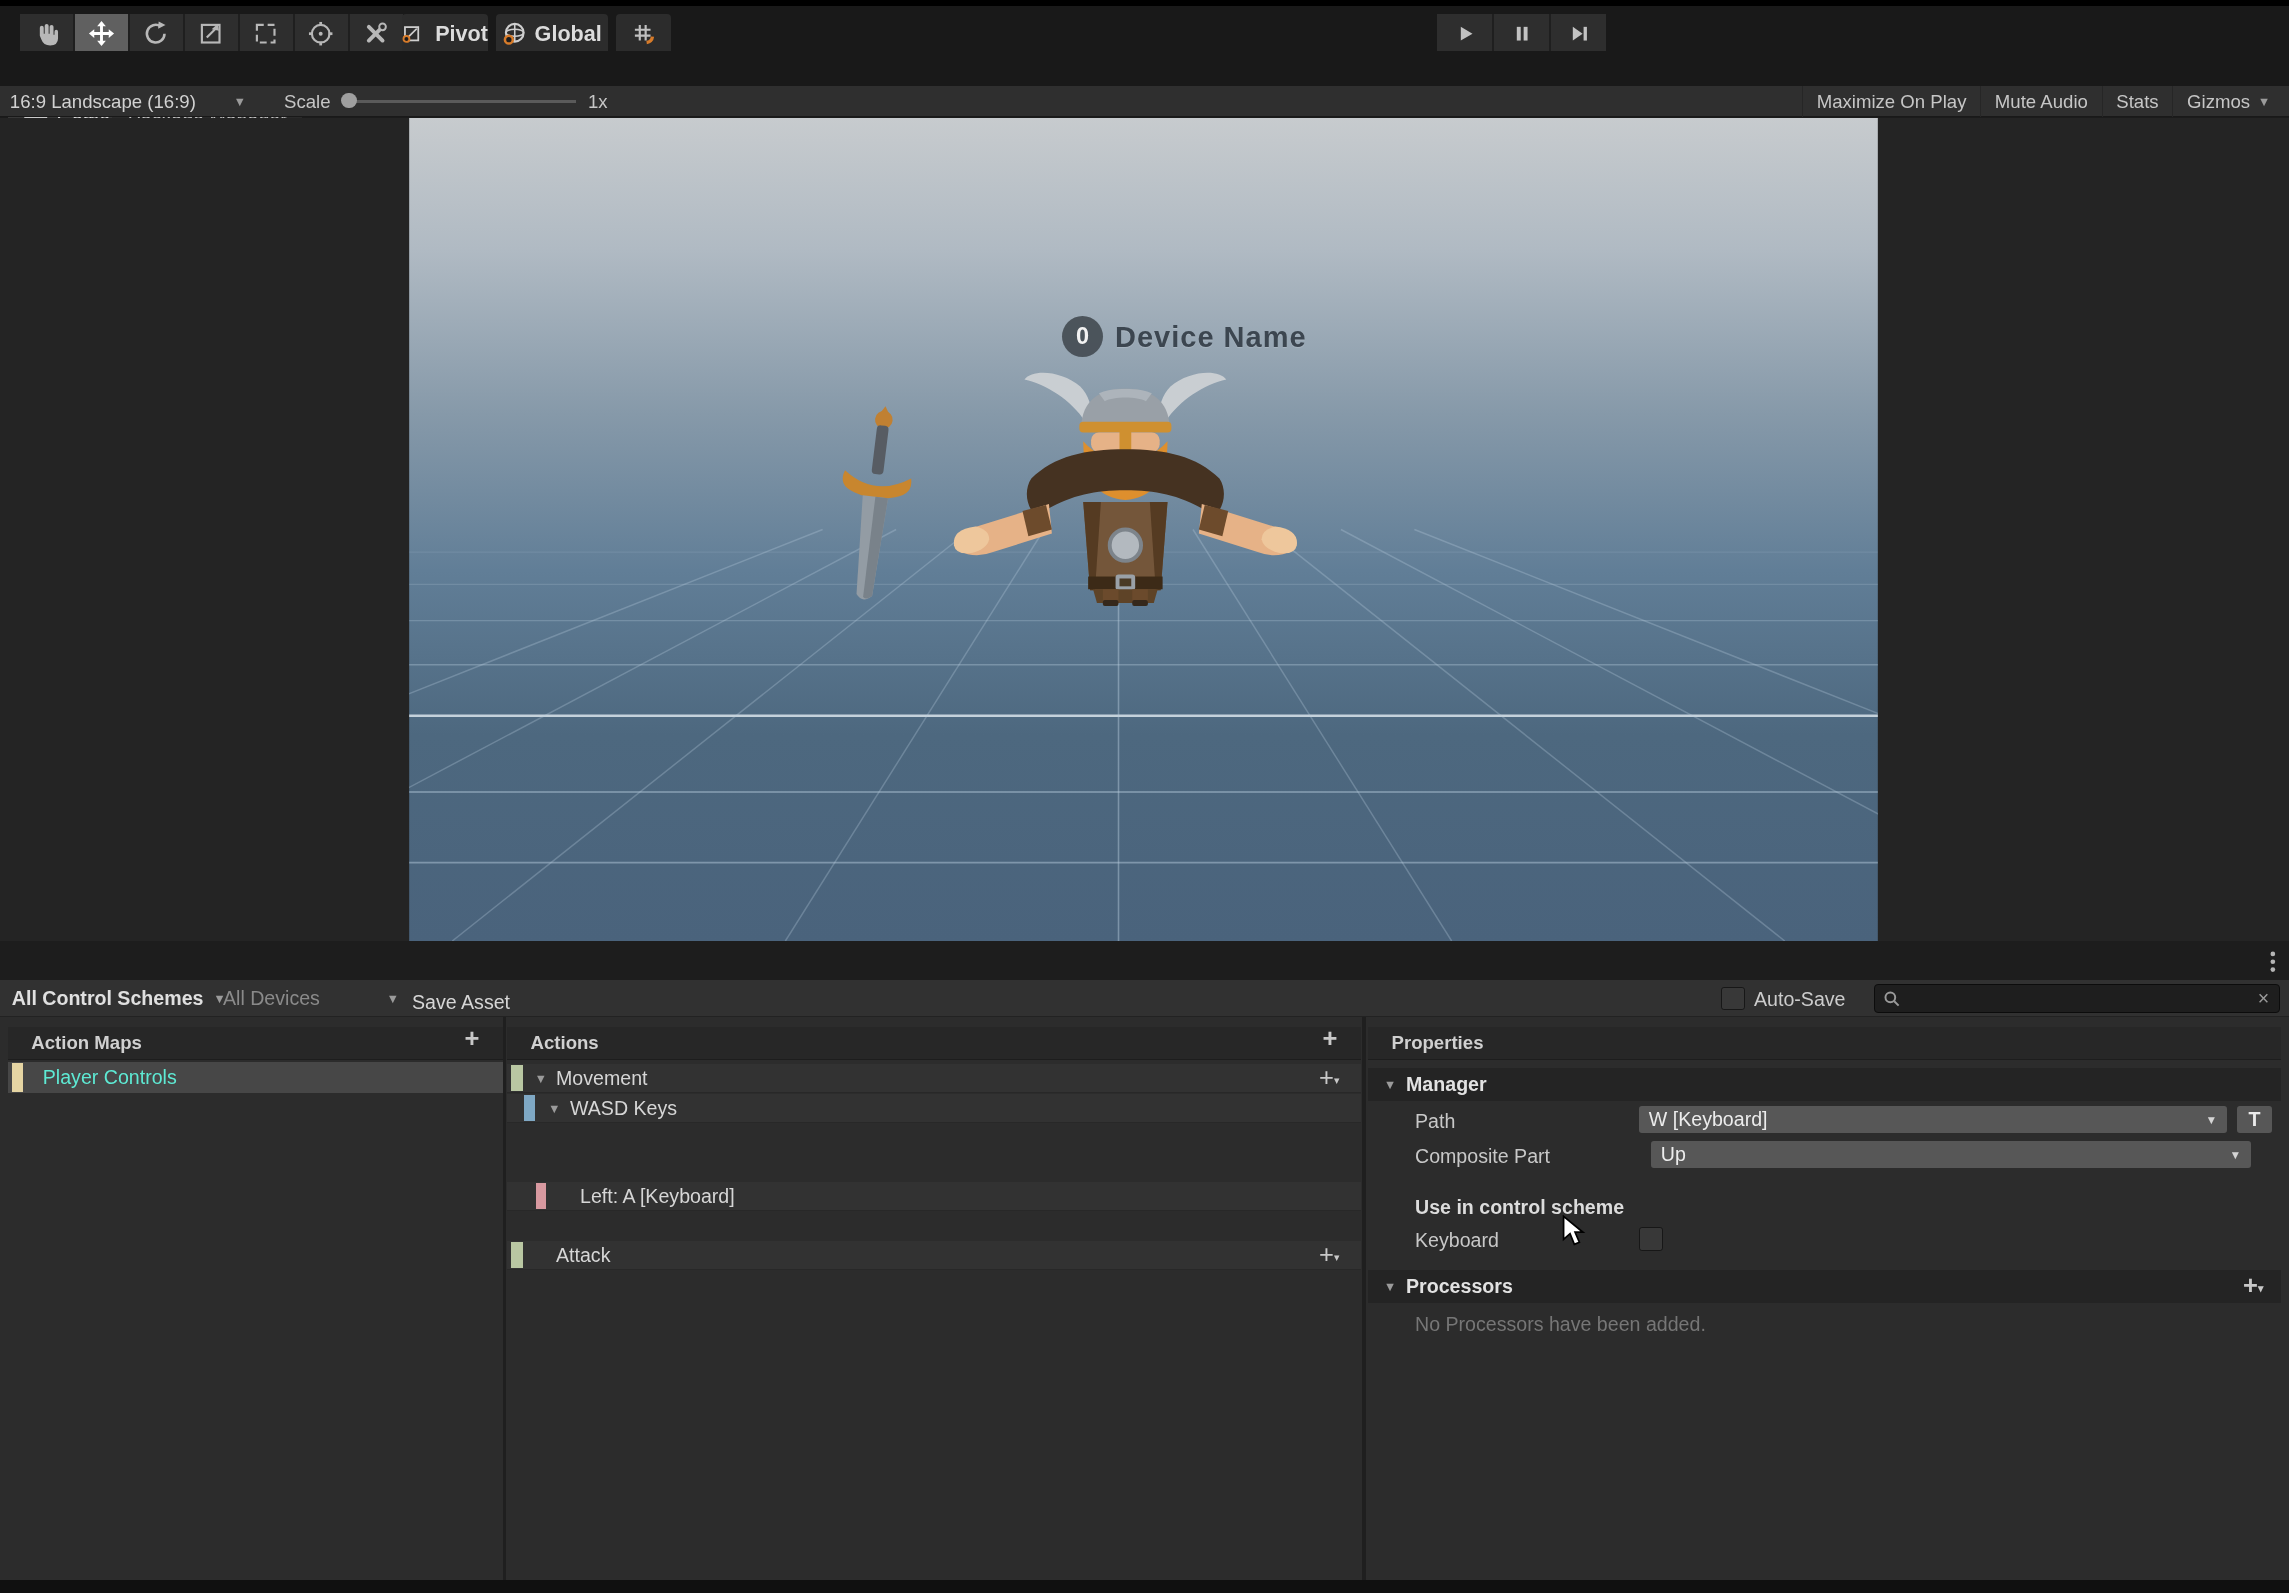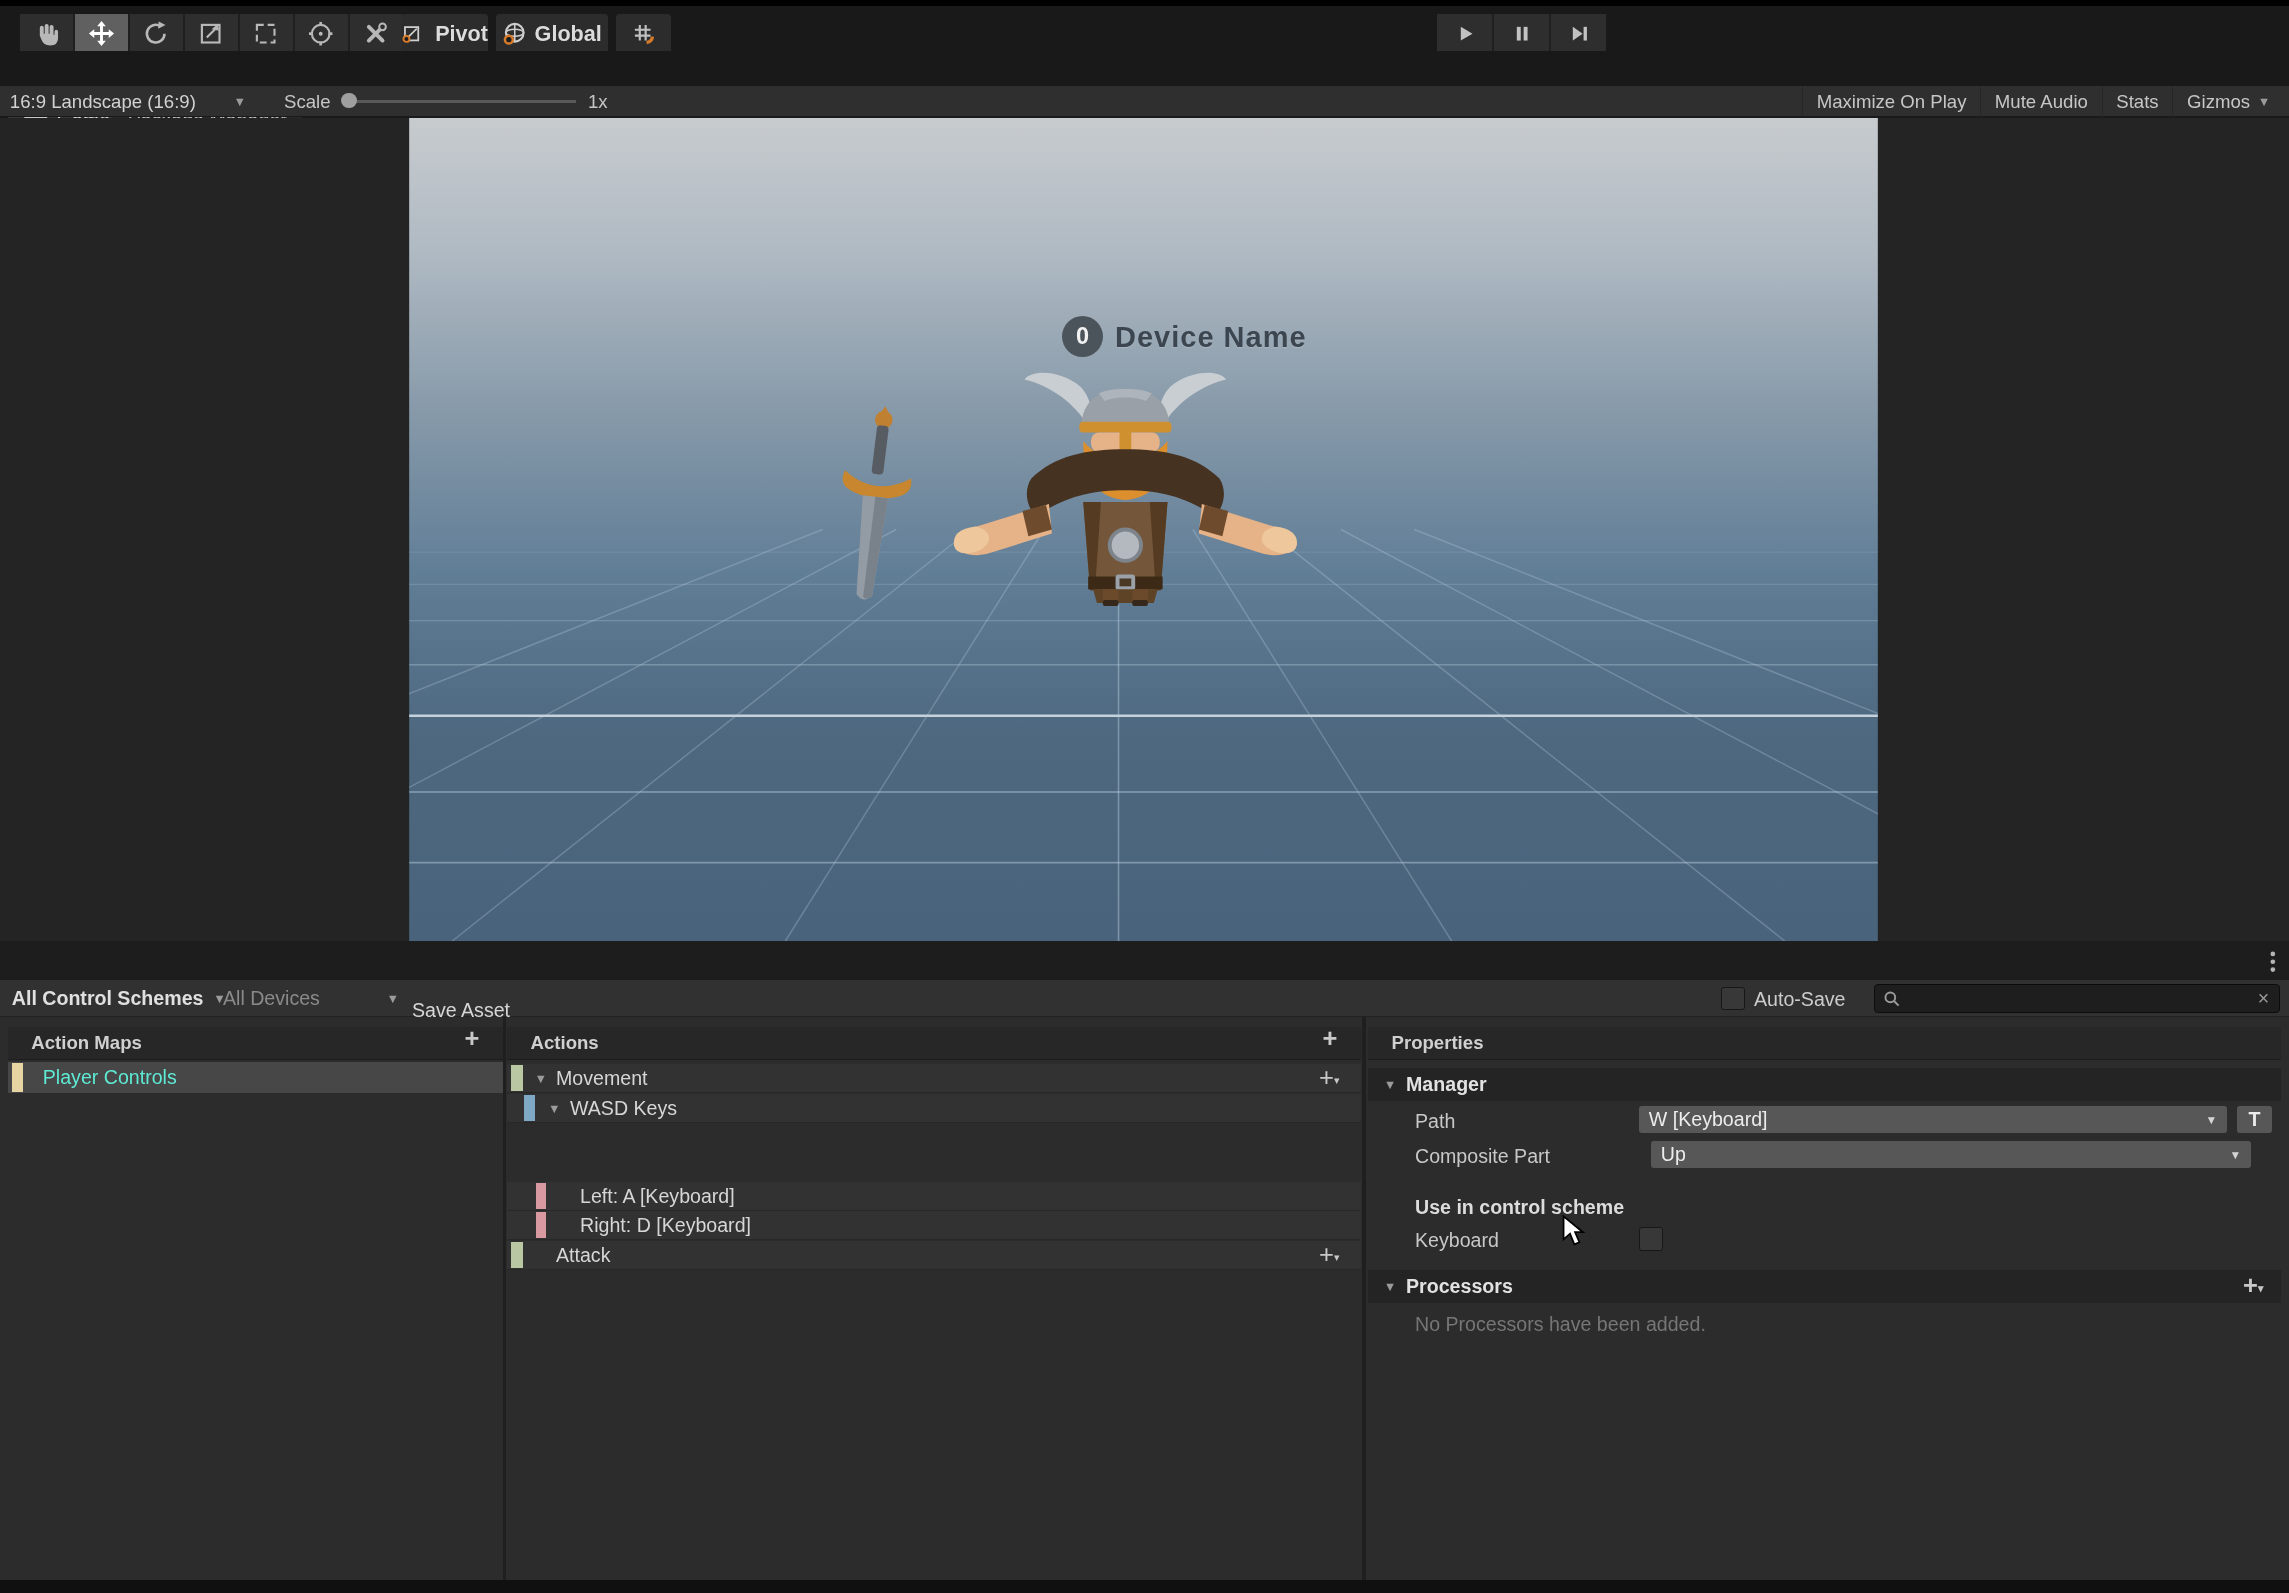--- a/index.html
+++ b/index.html
@@ -292,21 +292,21 @@
 
   <div class="iawbar">
     <div class="abs flex" style="left:11.8px;top:0;height:37px;gap:9.8px;">
       <span style="font-size:19.6px;color:#e0e0e0;font-weight:bold;">All Control Schemes</span>
       <span class="fold">▼</span>
     </div>
     <div class="abs flex" style="left:223px;top:0;width:176px;height:37px;">
       <span style="font-size:19.6px;color:#8a8a8a;">All Devices</span>
       <span class="fold" style="position:absolute;right:0;">▼</span>
     </div>
-    <div class="abs flex" style="left:412px;top:12px;height:37px;text-align:right;">
+    <div class="abs flex" style="left:412px;top:4px;height:37px;text-align:right;">
       <span style="font-size:19.6px;color:#d6d6d6;">Save Asset</span>
     </div>
     <div class="checkbox" style="left:1721px;top:6.9px;"></div>
     <span class="abs" style="left:1754px;top:7.8px;font-size:19.6px;color:#cccccc;">Auto-Save</span>
   </div>
   <div class="searchbox">
     <svg width="17.6" height="17.6" viewBox="0 0 18 18" style="margin:0 7.8px;">
       <circle cx="7.5" cy="7.5" r="5" fill="none" stroke="#9a9a9a" stroke-width="2"></circle>
       <line x1="11.5" y1="11.5" x2="16" y2="16" stroke="#9a9a9a" stroke-width="2"></line>
     </svg>
@@ -343,24 +343,20 @@
   </div>
   <div class="arow" style="top:1094px;">
     <span class="strip" style="left:16.7px;background:#7fa8c4;"></span>
     <span class="fold" style="position:absolute;left:41px;top:7.8px;">▼</span>
     <span class="lbl" style="left:63px;">WASD Keys</span>
   </div>
   <div class="arow" style="top:1182px;">
     <span class="strip" style="left:29px;width:9.8px;background:#d899a0;"></span>
     <span class="lbl" style="left:73px;">Left: A [Keyboard]</span>
   </div>
-  <div class="arow" style="top:1211px;">
-    <span class="strip" style="left:29px;width:9.8px;background:#d899a0;"></span>
-    <span class="lbl" style="left:73px;">Right: D [Keyboard]</span>
-  </div>
   <div class="arow" style="top:1241px;">
     <span class="strip" style="left:3.9px;background:#b9c7a2;"></span>
     <span class="lbl" style="left:49px;">Attack</span>
     <span class="plusbtn" style="right:21.6px;top:3.9px;">
       <span class="plus">+</span>
         <span class="mini">▾</span>
     </span>
   </div>
 
   <div class="phead" style="left:1368px;width:913px;">

